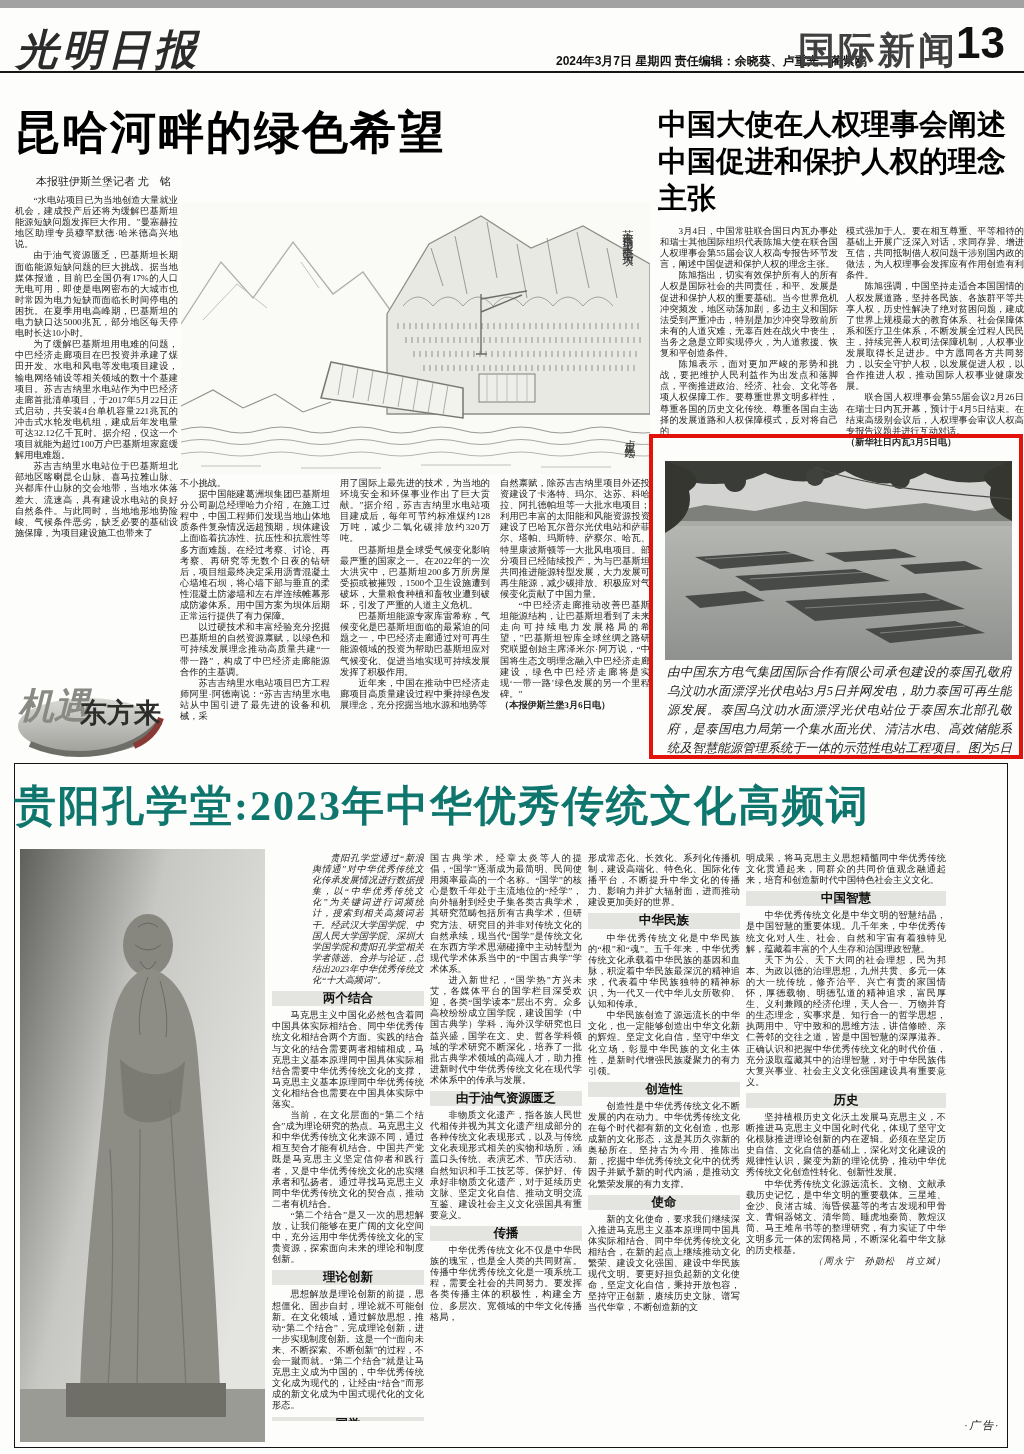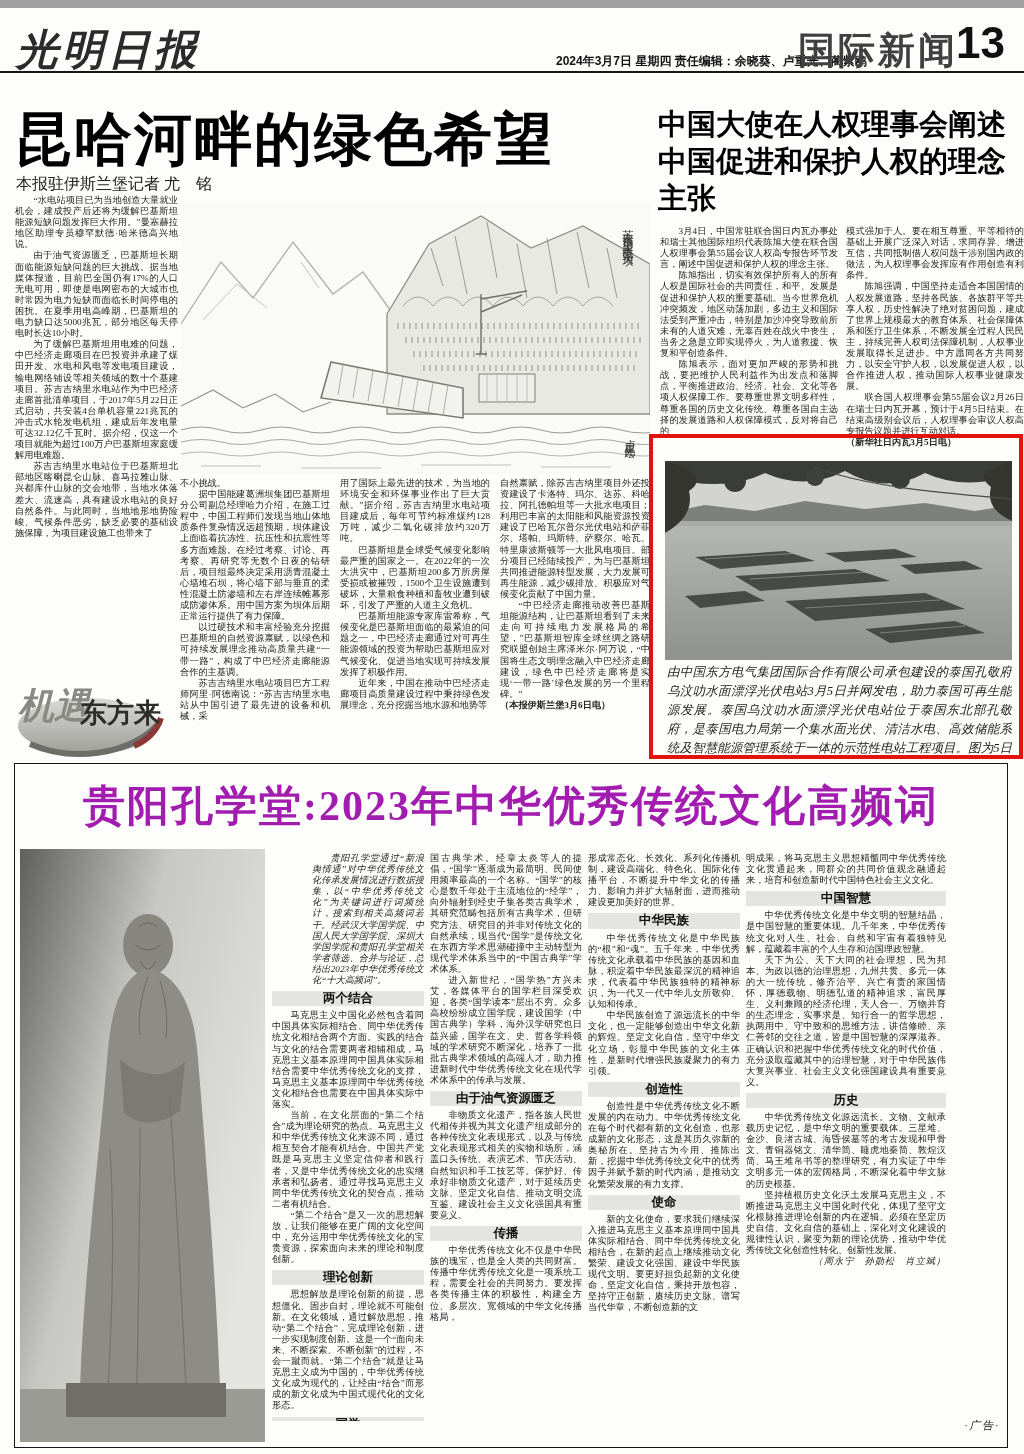--- a/index.html
+++ b/index.html
@@ -15,24 +15,24 @@
   .col{overflow:hidden;}
   .subhead{margin:5px 0 4px 0;padding:2px 16px;background:#e4e4e1;text-align:center;
            font-size:12.5px;font-weight:bold;font-family:"Liberation Sans","DejaVu Sans",sans-serif;color:#111;}
   .vtext{writing-mode:vertical-rl;text-orientation:upright;font-size:11px;letter-spacing:3px;color:#333;}
   .masthead{font-size:42px;font-weight:bold;font-style:italic;color:#2b2b2b;letter-spacing:4px;
             font-family:"Liberation Serif",serif;}
   .dateline{font-size:12px;font-weight:bold;font-family:"Liberation Sans","DejaVu Sans",sans-serif;color:#111;}
   .section-badge{font-size:37px;font-weight:900;color:#404040;letter-spacing:3px;
                  font-family:"Liberation Sans","DejaVu Sans",sans-serif;}
   .pagenum{font-size:44px;font-weight:bold;font-family:"Liberation Sans","DejaVu Sans",sans-serif;color:#111;}
-  .h-main{font-size:58px;font-weight:900;letter-spacing:2px;color:#000;line-height:1.1;}
+  .h-main{font-size:46px;font-weight:900;letter-spacing:2px;color:#000;line-height:1.1;}
   .h-right{font-size:29px;font-weight:900;line-height:37px;color:#000;}
-  .h-bottom{font-size:42px;font-weight:900;text-align:center;letter-spacing:2px;color:#a21caf;}
-  .byline{font-size:16px;color:#222;}
+  .h-bottom{font-size:42px;font-weight:900;text-align:left;letter-spacing:2px;color:#0f766e;}
+  .byline{font-size:11px;color:#222;margin-left:20px;}
   .caption{font-size:12.5px;line-height:19px;font-style:italic;color:#222;text-align:justify;}
   .caption .credit{font-style:normal;font-weight:bold;float:right;}
   .rule{background:#161616;}
   .graybar{background:#a2a2a2;}
   .redbox{border:4px solid #e3120b;z-index:60;pointer-events:none;}
   .bbox{border:1.5px solid #141414;}
   .flexcols{display:flex;}
   .adnote{font-size:11px;letter-spacing:2px;color:#222;font-style:italic;}
 </style>
 </head>
@@ -224,20 +224,20 @@
       <p>创造性是中华优秀传统文化不断发展的内在动力。中华优秀传统文化在每个时代都有新的文化创造，也形成新的文化形态，这是其历久弥新的奥秘所在。坚持古为今用、推陈出新，挖掘中华优秀传统文化中的优秀因子并赋予新的时代内涵，是推动文化繁荣发展的有力支撑。</p>
       <h3 class="subhead">使命</h3>
       <p>新的文化使命，要求我们继续深入推进马克思主义基本原理同中国具体实际相结合、同中华优秀传统文化相结合，在新的起点上继续推动文化繁荣、建设文化强国、建设中华民族现代文明。要更好担负起新的文化使命，坚定文化自信，秉持开放包容，坚持守正创新，赓续历史文脉、谱写当代华章，不断创造新的文</p>
     </div>
   <div class="abs col body-text" style="left:746px;top:853px;width:200px;height:568px;">
       <p class="ni">明成果，将马克思主义思想精髓同中华优秀传统文化贯通起来，同群众的共同价值观念融通起来，培育和创造新时代中国特色社会主义文化。</p>
       <h3 class="subhead">中国智慧</h3>
       <p>中华优秀传统文化是中华文明的智慧结晶，是中国智慧的重要体现。几千年来，中华优秀传统文化对人生、社会、自然和宇宙有着独特见解，蕴藏着丰富的个人生存和治国理政智慧。</p>
       <p>天下为公、天下大同的社会理想，民为邦本、为政以德的治理思想，九州共贯、多元一体的大一统传统，修齐治平、兴亡有责的家国情怀，厚德载物、明德弘道的精神追求，富民厚生、义利兼顾的经济伦理，天人合一、万物并育的生态理念，实事求是、知行合一的哲学思想，执两用中、守中致和的思维方法，讲信修睦、亲仁善邻的交往之道，皆是中国智慧的深厚滋养。正确认识和把握中华优秀传统文化的时代价值，充分汲取蕴藏其中的治理智慧，对于中华民族伟大复兴事业、社会主义文化强国建设具有重要意义。</p>
       <h3 class="subhead">历史</h3>
+      <p>坚持植根历史文化沃土发展马克思主义，不断推进马克思主义中国化时代化，体现了坚守文化根脉推进理论创新的内在逻辑。必须在坚定历史自信、文化自信的基础上，深化对文化建设的规律性认识，聚变为新的理论优势，推动中华优秀传统文化创造性转化、创新性发展。</p>
       <p>中华优秀传统文化源远流长。文物、文献承载历史记忆，是中华文明的重要载体。三星堆、金沙、良渚古城、海昏侯墓等的考古发现和甲骨文、青铜器铭文、清华简、睡虎地秦简、敦煌汉简、马王堆帛书等的整理研究，有力实证了中华文明多元一体的宏阔格局，不断深化着中华文脉的历史根基。</p>
-      <p>坚持植根历史文化沃土发展马克思主义，不断推进马克思主义中国化时代化，体现了坚守文化根脉推进理论创新的内在逻辑。必须在坚定历史自信、文化自信的基础上，深化对文化建设的规律性认识，聚变为新的理论优势，推动中华优秀传统文化创造性转化、创新性发展。</p>
       <p class="byl">（周永宁　孙勋松　肖立斌）</p>
     </div>
 
   <div class="abs adnote" style="left:938px;top:1418px;width:62px;text-align:right;">·广告·</div>
 
 </div>
 
 </body></html>

